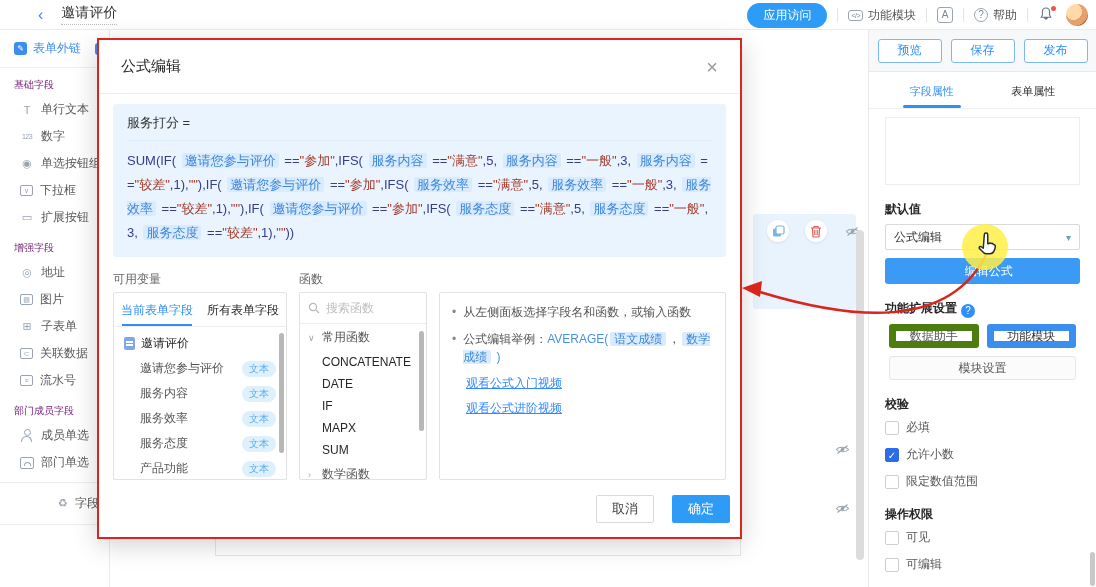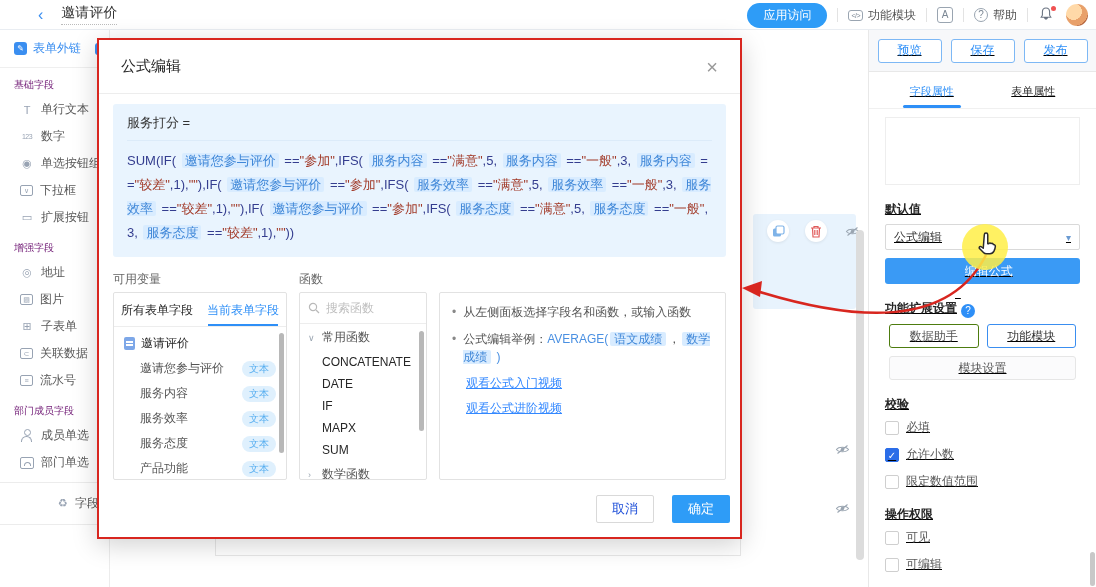--- a/index.html
+++ b/index.html
@@ -42,36 +42,36 @@
 
   
   .canvas { position:absolute; left:111px; top:30px; width:757px; height:557px; background:#fff; z-index:1; }
   .sel-field { position:absolute; left:642px; top:184px; width:103px; height:95px; background:#e8f3fd; border-radius:3px; }
   .tool-circle { position:absolute; top:6px; width:22px; height:22px; background:#fff; border-radius:50%; display:flex; align-items:center; justify-content:center; cursor:pointer; box-shadow:0 1px 3px rgba(0,0,0,.08); }
   .eye-plain { position:absolute; cursor:pointer; }
   .canvas-scrollbar { position:absolute; left:745px; top:200px; width:8px; height:330px; background:#dcdcdc; border-radius:4px; cursor:pointer; }
   .hidden-field-box { position:absolute; left:104px; top:508px; width:526px; height:18px; border:1px solid #e8e8e8; background:#fff; }
 
   
-  .rsidebar { position:absolute; left:868px; top:30px; width:228px; height:557px; background:#fff; border-left:1px solid #e8e8e8; z-index:5;text-decoration:underline; }
+  .rsidebar { position:absolute; left:868px; top:30px; width:228px; height:557px; background:#fff; border-left:1px solid #e8e8e8; z-index:5; }
   .r-actions { height:42px; background:#f7f8fa; display:flex; align-items:center; justify-content:center; gap:9px; border-bottom:1px solid #e8e8e8; }
   .r-action-btn { width:64px; height:24px; background:#fff; border:1px solid #7db8f5; border-radius:3px; color:#2e8ff7; font-size:12px; display:flex; align-items:center; justify-content:center; cursor:pointer; }
   .r-tabs { display:flex; padding:0 12px; border-bottom:1px solid #f0f0f0; }
   .r-tab { flex:1; text-align:center; font-size:11px; color:#262626; padding:12px 0 9px; cursor:pointer; position:relative; }
   .r-tab.active { color:#2e8ff7; }
   .r-tab.active::after { content:""; position:absolute; left:50%; transform:translateX(-50%); bottom:0; width:58px; height:3px; background:#2e8ff7; border-radius:2px; }
   .r-preview-box { margin:8px 16px 0; height:68px; background:#fff; border:1px solid #eee; }
   .r-section-label { font-size:12px; font-weight:bold; color:#262626; margin:16px 16px 6px; }
   .r-select { margin:0 16px; height:26px; border:1px solid #d9d9d9; border-radius:2px; background:#fff; display:flex; align-items:center; justify-content:space-between; padding:0 8px; font-size:12px; color:#333; cursor:pointer; }
   .r-select .caret { color:#6b9bd2; font-size:10px; }
   .fx-btn { margin:8px 16px 0; height:26px; background:#3a9af5; border-radius:3px; color:#fff; font-size:12px; display:flex; align-items:center; justify-content:center; gap:4px; cursor:pointer; }
   .fx-btn .fx { font-style:italic; font-family:"Liberation Serif",serif; font-size:12px;margin-top:44px; }
   .q-badge { display:inline-block; width:14px; height:14px; background:#2e8ff7; color:#fff; border-radius:50%; font-size:10px; font-weight:normal; text-align:center; line-height:14px; margin-left:4px; vertical-align:-2px; }
   .r-two-btns { display:flex; gap:8px; margin:4px 20px 0; }
-  .r-sm-btn { flex:1; height:24px; background:#fff; border:1px solid #4d7c0f; border-radius:3px; font-size:12px; color:#555; display:flex; align-items:center; justify-content:center; cursor:pointer; }
+  .r-sm-btn { flex:1; height:24px; background:#fff; border:7px solid #4d7c0f; border-radius:3px; font-size:12px; color:#555; display:flex; align-items:center; justify-content:center; cursor:pointer; }
   .r-sm-btn.sel { border-color:#3a8ef0; color:#333; }
   .r-wide-btn { margin:8px 20px 0; height:24px; background:#fbfbfc; border:1px solid #e6e6e6; border-radius:3px; font-size:12px; color:#555; display:flex; align-items:center; justify-content:center; cursor:pointer; }
   .cb-row { display:flex; align-items:center; gap:7px; margin:0 16px 10px; font-size:12px; color:#595959; cursor:pointer; }
   .cb { width:14px; height:14px; border:1px solid #cfcfcf; border-radius:2px; background:#fff; flex:none; }
   .cb.on { background:#2b6de8; border-color:#2b6de8; color:#fff; font-size:10px; text-align:center; line-height:13px; }
   .page-scroll-thumb { position:absolute; right:1px; top:522px; width:5px; height:34px; background:#c8c8c8; border-radius:3px; }
 
   
   .modal { position:absolute; left:97px; top:38px; width:645px; height:501px; background:#fff; border:2px solid #d8261f; box-shadow:0 6px 24px rgba(0,0,0,.18); z-index:10; }
   .m-header { height:54px; display:flex; align-items:center; justify-content:space-between; padding:0 22px; border-bottom:1px solid #ededed; }
@@ -106,21 +106,21 @@
   .f-caret { color:#9aa5b1; font-size:9px; width:10px; }
   .f-item { font-size:12px; color:#262626; padding:4px 0 4px 22px; cursor:pointer; font-family:"Liberation Sans",sans-serif; }
   .f-scroll { position:absolute; right:2px; top:38px; width:5px; height:100px; background:#b8b8b8; border-radius:3px; }
   .tips-inner { padding:10px 12px; font-size:12px; color:#555; }
   .tip-row { display:flex; gap:7px; margin-bottom:9px; line-height:18px; }
   .tip-bullet { color:#888; }
   .tip-blue { color:#4a90e2; }
   .tip-pill { color:#3f87d8; background:#d9ecff; border-radius:2px; padding:0 4px; margin:0 2px; }
   .tip-link { display:block; color:#3388ff; text-decoration:underline; font-size:12px; margin:8px 0 0 14px; cursor:pointer; }
   .m-footer { position:absolute; right:10px; bottom:14px; display:flex; gap:18px; }
-  .btn-cancel { width:58px; height:28px; background:#fff; border:1px solid #d9d9d9; border-radius:2px; font-size:13px; color:#1d4ed8; display:flex; align-items:center; justify-content:center; cursor:pointer; }
+  .btn-cancel { width:58px; height:28px; background:#fff; border:1px solid #d9d9d9; border-radius:2px; font-size:13px; color:#404040; display:flex; align-items:center; justify-content:center; cursor:pointer; }
   .btn-ok { width:58px; height:28px; background:#2e9cf7; border-radius:2px; font-size:13px; color:#fff; display:flex; align-items:center; justify-content:center; cursor:pointer; }
 
   
   .arrow-svg { position:absolute; left:0; top:0; width:1096px; height:587px; z-index:20; pointer-events:none; }
   .cursor-hl { position:absolute; left:962px; top:224px; width:46px; height:46px; background:rgba(255,238,70,.85); border-radius:50%; z-index:21; pointer-events:none; }
   .cursor-hand { position:absolute; left:974px; top:231px; z-index:22; pointer-events:none; }
 </style>
 </head>
 <body>
 
@@ -331,22 +331,22 @@
       <div class="m-result-label">服务打分 =</div>
       <div class="m-formula" id="m-formula"><span class="sg-p">SUM(IF( </span><span class="sg-f">邀请您参与评价</span><span class="sg-p"> ==</span><span class="sg-s">"参加"</span><span class="sg-p">,IFS( </span><span class="sg-f">服务内容</span><span class="sg-p"> ==</span><span class="sg-s">"满意"</span><span class="sg-p">,5, </span><span class="sg-f">服务内容</span><span class="sg-p"> ==</span><span class="sg-s">"一般"</span><span class="sg-p">,3, </span><span class="sg-f">服务内容</span><span class="sg-p"> ==</span><span class="sg-s">"较差"</span><span class="sg-p">,1),</span><span class="sg-s">""</span><span class="sg-p">),IF( </span><span class="sg-f">邀请您参与评价</span><span class="sg-p"> ==</span><span class="sg-s">"参加"</span><span class="sg-p">,IFS( </span><span class="sg-f">服务效率</span><span class="sg-p"> ==</span><span class="sg-s">"满意"</span><span class="sg-p">,5, </span><span class="sg-f">服务效率</span><span class="sg-p"> ==</span><span class="sg-s">"一般"</span><span class="sg-p">,3, </span><span class="sg-f">服务效率</span><span class="sg-p"> ==</span><span class="sg-s">"较差"</span><span class="sg-p">,1),</span><span class="sg-s">""</span><span class="sg-p">),IF( </span><span class="sg-f">邀请您参与评价</span><span class="sg-p"> ==</span><span class="sg-s">"参加"</span><span class="sg-p">,IFS( </span><span class="sg-f">服务态度</span><span class="sg-p"> ==</span><span class="sg-s">"满意"</span><span class="sg-p">,5, </span><span class="sg-f">服务态度</span><span class="sg-p"> ==</span><span class="sg-s">"一般"</span><span class="sg-p">,3, </span><span class="sg-f">服务态度</span><span class="sg-p"> ==</span><span class="sg-s">"较差"</span><span class="sg-p">,1),</span><span class="sg-s">""</span><span class="sg-p">))</span></div>
     </div>
     <div class="m-col-labels">
       <span style="width:186px;">可用变量</span>
       <span>函数</span>
     </div>
     <div class="m-panels">
       <div class="panel p-vars">
         <div class="v-tabs" id="v-tabs">
+            <div class="v-tab active">当前表单字段</div>
             <div class="v-tab">所有表单字段</div>
-            <div class="v-tab active">当前表单字段</div>
           </div>
         <div class="v-form-row">
           <span class="doc-ic"></span>
           <span>邀请评价</span>
         </div>
         <div id="v-fields">
             <div class="v-field-row">
               <span>邀请您参与评价</span>
               <span class="type-badge">文本</span>
             </div>

